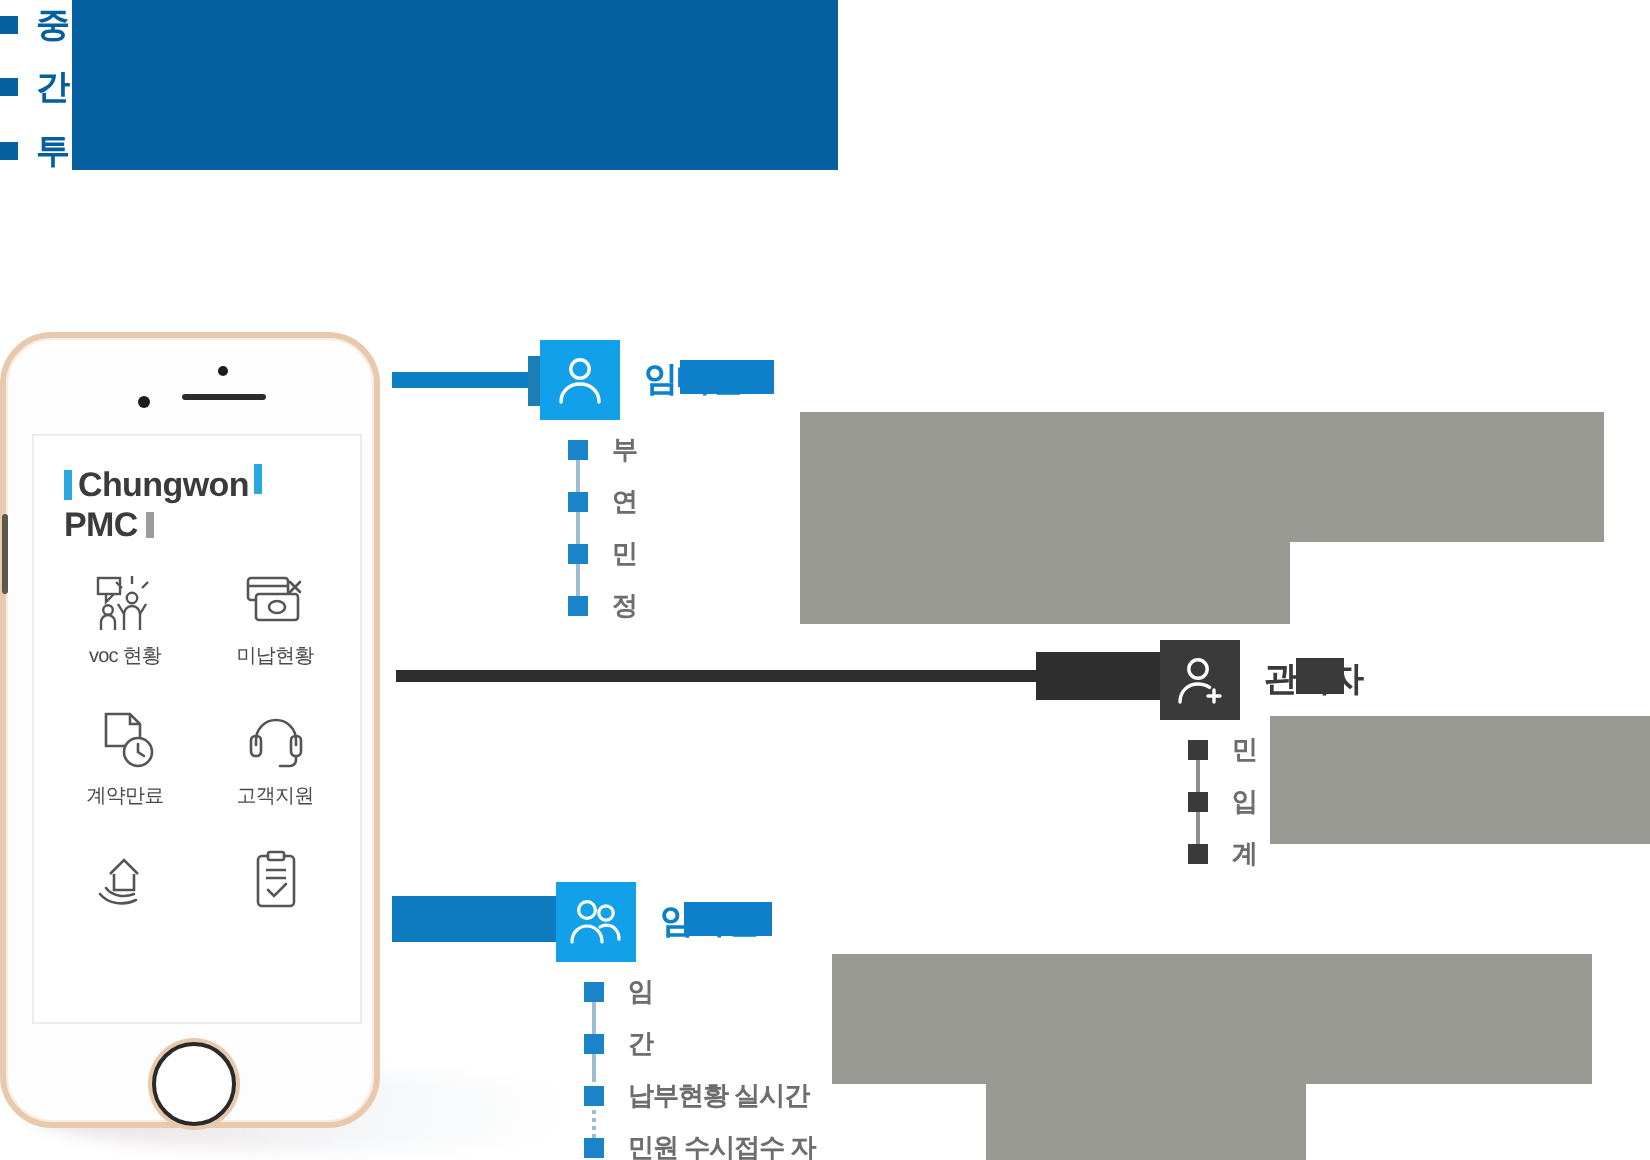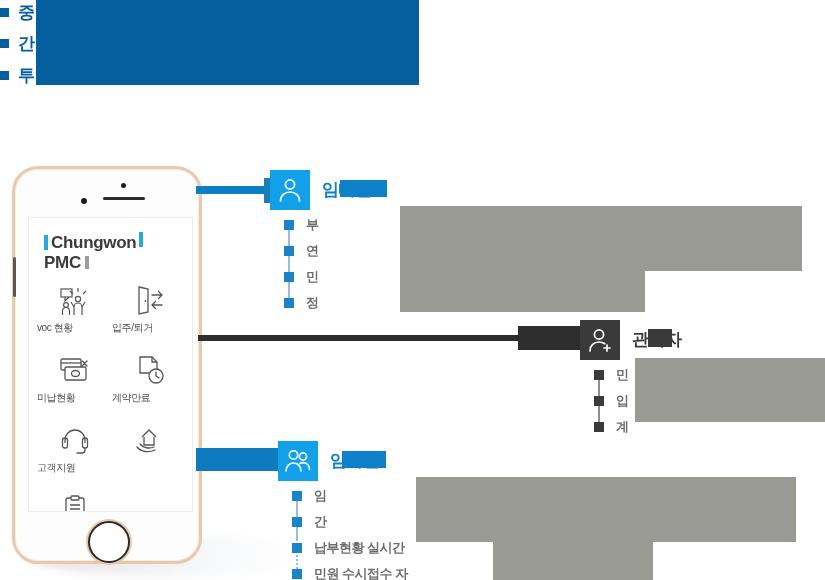--- a/index.html
+++ b/index.html
@@ -52,21 +52,21 @@
     left: 36px;
     top: 0px;
     width: 383px;
     height: 85px;
     background: #055f9e;
   }
 
   
   #phone {
     position: absolute;
-    left: 12px;
+    left: 0;
     top: 166px;
     width: 172px;
     height: 400px;
     padding-left: 12px;
   }
   #phone-shadow {
     position: absolute;
     left: 14px;
     top: 370px;
     width: 300px;
@@ -182,20 +182,21 @@
     top: 62px;
     width: 150px;
     display: flex;
     flex-wrap: wrap;
   }
   .app-cell {
     width: 75px;
     height: 70px;
     display: flex;
     flex-direction: column;
+    align-items: center;
     justify-content: flex-start;
   }
   .app-ico {
     height: 40px;
     display: flex;
     align-items: center;
     justify-content: center;
   }
   .app-label {
     font-size: 10px;
@@ -384,31 +385,20 @@
               <circle cx="20" cy="15" r="2.6"></circle>
               <path d="M16 31 v-8 a4 4 0 0 1 8 0 v8"></path>
               <path d="M16 23 l-3 -5 M24 23 l3 -5"></path>
               <path d="M20 8 v-4 M25 10 l3 -3 M15 10 l-3 -3"></path>
             </svg>
           </span>
           <span class="app-label">voc 현황</span>
         </div>
 
 
-        <div class="app-cell">
-          <span class="app-ico">
-            <svg width="32" height="30" viewBox="0 0 32 30" fill="none" stroke="#555" stroke-width="1.3">
-              <path d="M5 2 L14 4 V27 L5 29 Z"></path>
-              <circle cx="11.5" cy="16" r="0.9" fill="#555" stroke="none"></circle>
-              <path d="M18 10 h10 M24.5 6.5 L28 10 L24.5 13.5" stroke-linecap="round"></path>
-              <path d="M28 20 h-10 M21.5 16.5 L18 20 L21.5 23.5" stroke-linecap="round"></path>
-            </svg>
-          </span>
-          <span class="app-label">입주/퇴거</span>
-        </div>
 
         <div class="app-cell">
           <span class="app-ico">
             <svg width="34" height="30" viewBox="0 0 34 30" fill="none" stroke="#555" stroke-width="1.3">
               <rect x="3" y="4" width="20" height="11" rx="1.5"></rect>
               <path d="M3 8 h20"></path>
               <rect x="7" y="12" width="21" height="13" rx="1.5" fill="#fff"></rect>
               <ellipse cx="17.5" cy="18.5" rx="4" ry="3"></ellipse>
               <path d="M24 6 l5 5 M29 6 l-5 5" stroke-linecap="round"></path>
             </svg>

